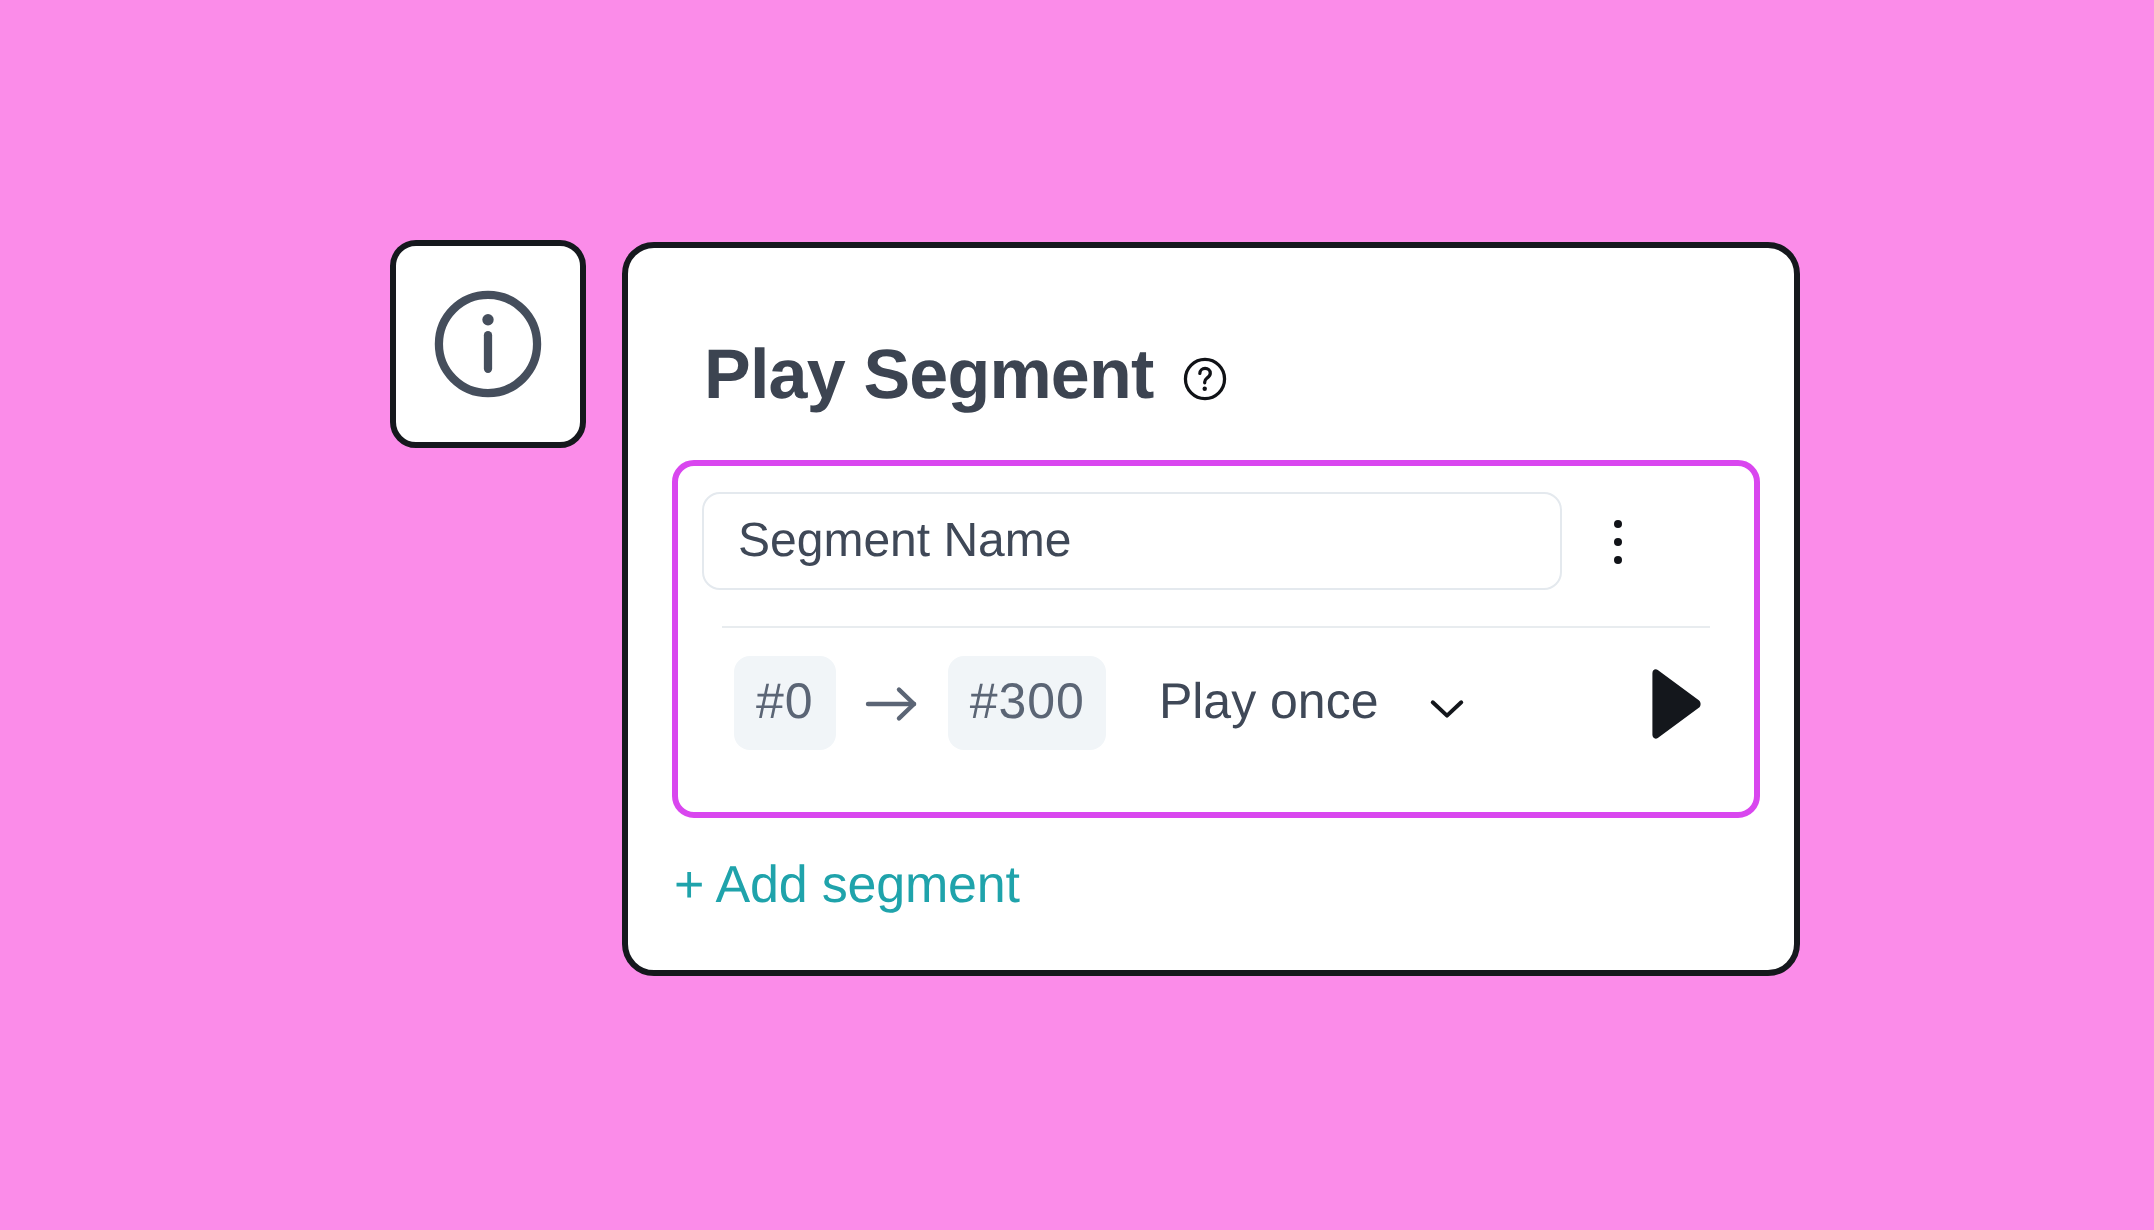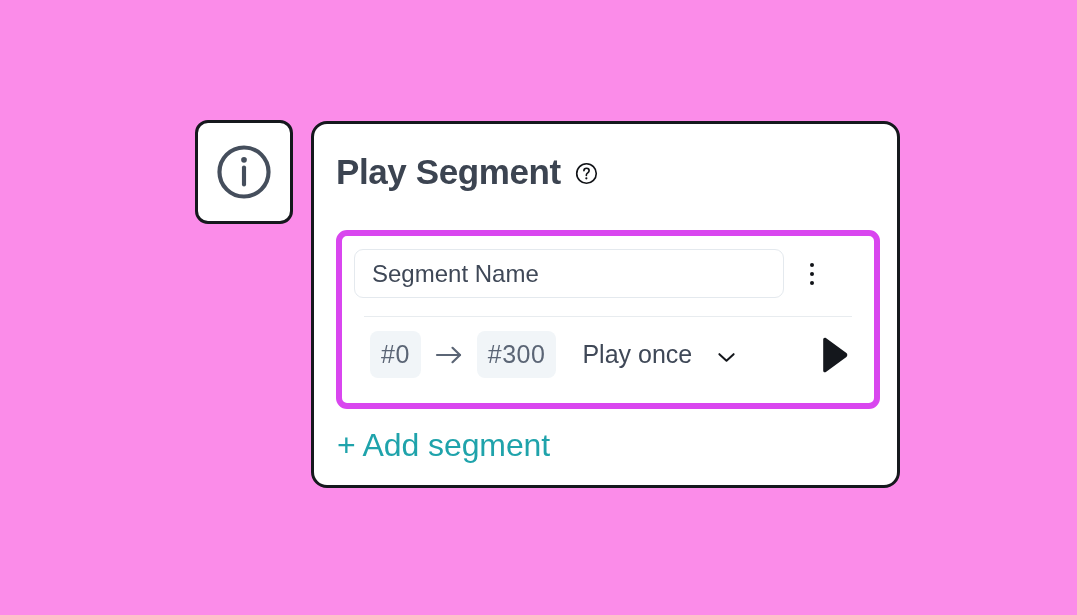--- a/index.html
+++ b/index.html
@@ -49,21 +49,21 @@
   .card {
     position: absolute;
     left: 311px;
     top: 121px;
     width: 589px;
     height: 367px;
     background: #ffffff;
     border: 3px solid #15181d;
     border-radius: 16px;
     box-sizing: border-box;
-    padding: 0;
+    padding: 16px;
   }
 
   .card-header {
     display: flex;
     align-items: center;
     gap: 14px;
     padding: 30px 0 0 22px;
   }
   .card-title {
     font-size: 35px;
@@ -82,21 +82,21 @@
     cursor: pointer;
   }
 
   
   .segment-panel {
     position: absolute;
     left: 22px;
     top: 106px;
     width: 544px;
     height: 179px;
-    border: 6px solid #d946ef;
+    border: 3px solid #d946ef;
     border-radius: 11px;
     box-sizing: border-box;
   }
 
   .panel-row-top {
     display: flex;
     align-items: center;
     padding: 13px 0 0 12px;
   }
 
@@ -211,21 +211,21 @@
     width: 29px;
     height: 36px;
     color: #14171c;
   }
 
   
   .add-segment {
     position: absolute;
     left: 23px;
     top: 303px;
-    font-size: 32px;
+    font-size: 26px;
     color: #1fa3ab;
     cursor: pointer;
     white-space: nowrap;
     letter-spacing: -0.1px;
   }
 </style>
 </head>
 <body>
 
 <div id="stage">

